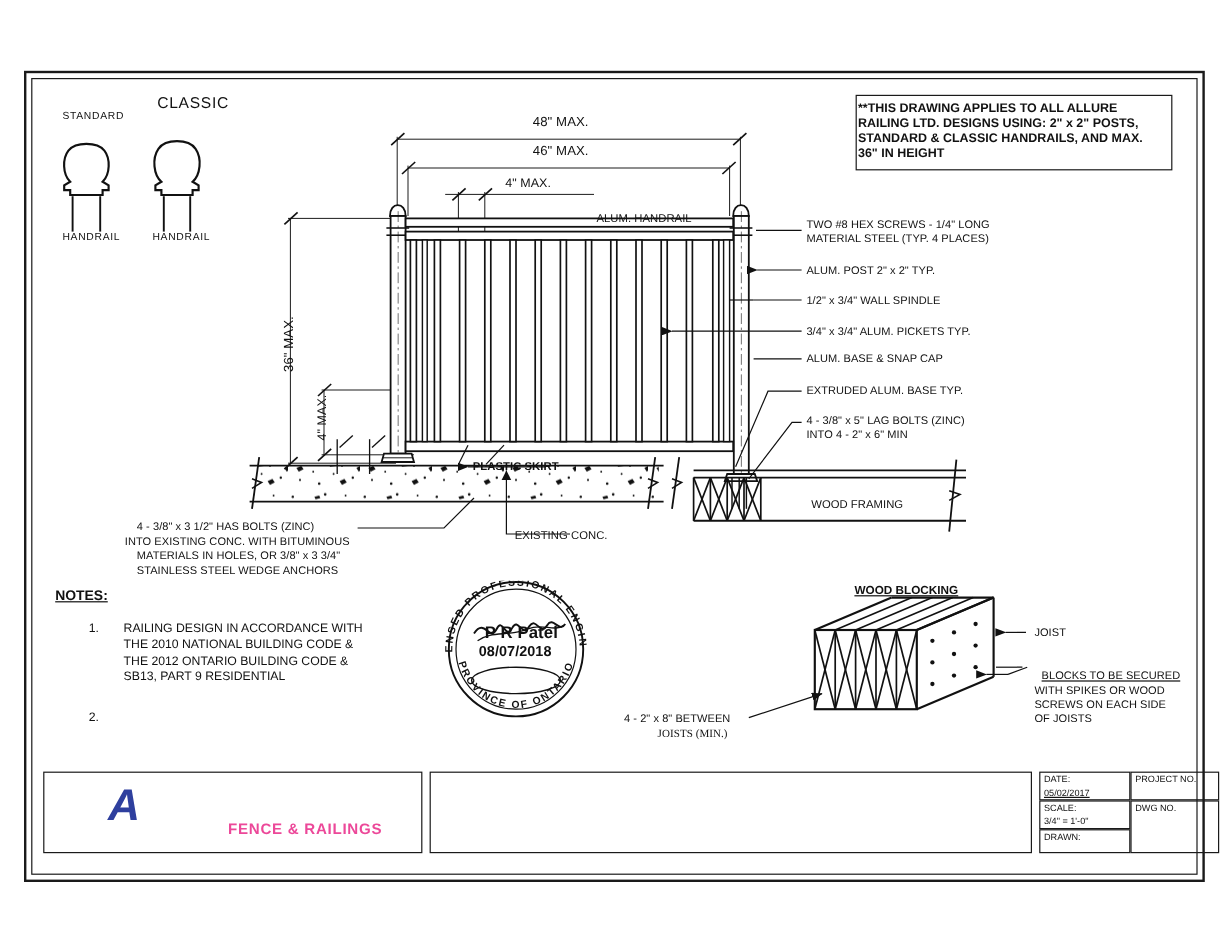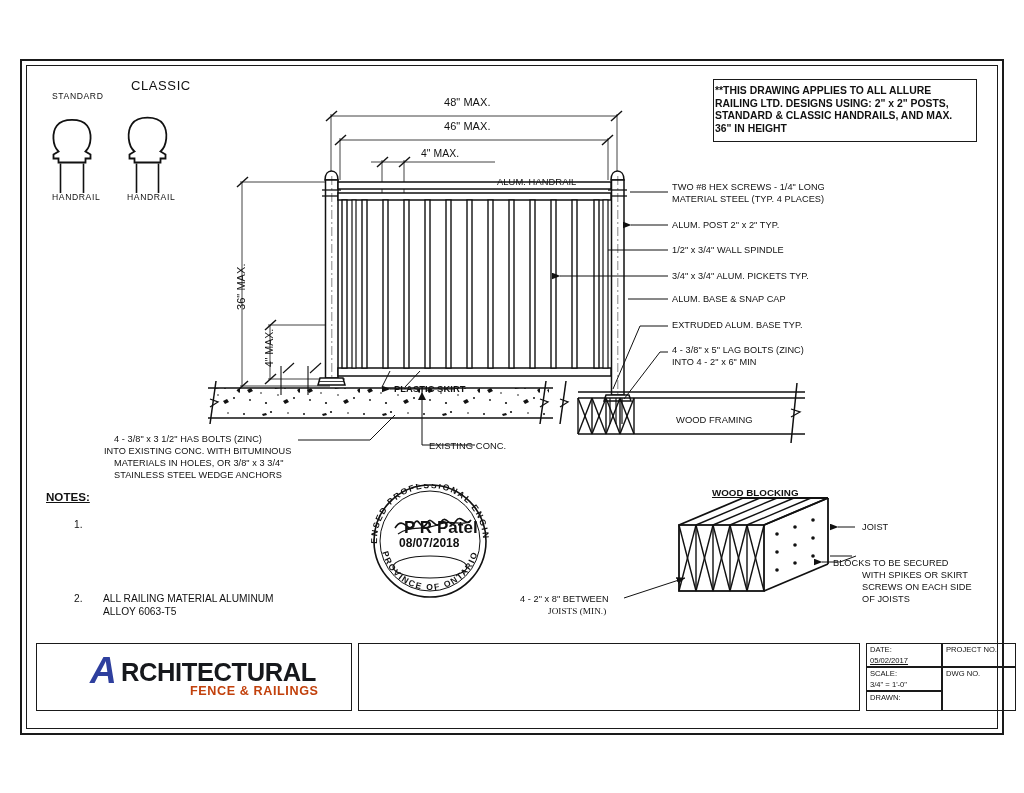--- a/index.html
+++ b/index.html
@@ -22,21 +22,21 @@
   .tb-r1{left:838px;top:2px;width:76px;height:24px;}
   .tb-r2{left:838px;top:26px;width:76px;height:24px;}
   .tb-r3{left:838px;top:50px;width:76px;height:20px;}
   .tb-r4{left:914px;top:2px;width:74px;height:24px;}
   .tb-r5{left:914px;top:26px;width:74px;height:44px;}
   .tbtxt{position:absolute;font-size:7.6px;line-height:9.6px;color:#111;white-space:pre;}
   
   .logo{position:absolute;left:90px;top:652px;width:230px;height:48px;}
   .logo .a{position:absolute;left:0px;top:0px;font-size:37px;font-weight:bold;font-style:italic;color:#2e3f9e;font-family:"Liberation Sans",sans-serif;line-height:37px;}
   .logo .rest{position:absolute;left:31px;top:7px;font-size:25.5px;font-weight:bold;color:#16181c;letter-spacing:-0.4px;line-height:26px;font-family:"Liberation Sans",sans-serif;}
-  .logo .sub{position:absolute;left:100px;top:33px;font-size:12.6px;font-weight:bold;color:#c2410c;letter-spacing:0.6px;line-height:13px;font-family:"Liberation Sans",sans-serif;}
+  .logo .sub{position:absolute;left:100px;top:33px;font-size:12.6px;font-weight:bold;color:#ec4899;letter-spacing:0.6px;line-height:13px;font-family:"Liberation Sans",sans-serif;}
   .notes-head{position:absolute;left:46px;top:490px;font-size:11.6px;font-weight:bold;text-decoration:underline;}
   .note-num{position:absolute;font-size:10.2px;line-height:13.4px;}
   .note-body{position:absolute;font-size:10.2px;line-height:13.4px;white-space:pre;}
   .stamp{position:absolute;left:359px;top:484px;width:142px;height:114px;}
   .wb-title{position:absolute;left:712px;top:487px;font-size:9.8px;font-weight:bold;text-decoration:underline;}
 </style>
 </head>
 <body>
 
 <div class="sheet">
@@ -327,45 +327,47 @@
   <div class="lbl" style="left:672px;top:345px;">4 - 3/8" x 5" LAG BOLTS (ZINC)</div>
   <div class="lbl" style="left:672px;top:357px;">INTO 4 - 2" x 6" MIN</div>
 
   <div class="lbl" style="left:114px;top:434px;">4 - 3/8" x 3 1/2" HAS BOLTS (ZINC)</div>
   <div class="lbl" style="left:104px;top:446px;">INTO EXISTING CONC. WITH BITUMINOUS</div>
   <div class="lbl" style="left:114px;top:458px;">MATERIALS IN HOLES, OR 3/8" x 3 3/4"</div>
   <div class="lbl" style="left:114px;top:470px;">STAINLESS STEEL WEDGE ANCHORS</div>
 
   <div class="notes-head">NOTES:</div>
   <div class="note-num" style="left:74px;top:518px;">1.</div>
+  <div class="note-body" style="left: 103px; top: 518px; white-space: pre;">RAILING DESIGN IN ACCORDANCE WITH
+THE 2010 NATIONAL BUILDING CODE &amp;
+THE 2012 ONTARIO BUILDING CODE &amp;
+SB13, PART 9 RESIDENTIAL</div>
   <div class="note-num" style="left:74px;top:592px;">2.</div>
-  <div class="note-body" style="left: 103px; top: 592px; white-space: pre;">ALL RAILING MATERIAL ALUMINUM
-ALLOY 6063-T5</div>
 
   <div class="stamp">
     <svg viewBox="0 0 142 114" width="142" height="114">
       <defs>
         <path id="arcTop" d="M 18,57 A 53,53 0 0 1 124,57"></path>
         <path id="arcBot" d="M 22,57 A 49,49 0 0 0 120,57"></path>
       </defs>
       <text font-family="'Liberation Sans',sans-serif" font-size="8.6" font-weight="bold" fill="#111" letter-spacing="1.6">
         <textPath href="#arcTop" startOffset="50%" text-anchor="middle"><tspan>LICENSED PROFESSIONAL ENGINEER</tspan></textPath>
       </text>
       <text font-family="'Liberation Sans',sans-serif" font-size="8.6" font-weight="bold" fill="#111" letter-spacing="1.6">
         <textPath href="#arcBot" startOffset="50%" text-anchor="middle"><tspan>PROVINCE OF ONTARIO</tspan></textPath>
       </text>
     </svg>
   </div>
-  <div class="lbl" style="left:404px;top:522px;font-size:17px;font-weight:bold;">P R Patel</div>
+  <div class="lbl" style="left:404px;top:522px;font-size:14px;font-weight:bold;">P R Patel</div>
   <div class="lbl" style="left:399px;top:538px;font-size:12px;font-weight:bold;">08/07/2018</div>
 
   <div class="wb-title">WOOD BLOCKING</div>
   <div class="lbl" style="left:862px;top:522px;">JOIST</div>
-  <div class="lbl" style="left:833px;top:558px;">BLOCKS TO BE SECURED</div>
-  <div class="lbl" style="left:862px;top:570px;">WITH SPIKES OR SKIRT</div>
+  <div class="lbl" style="left:868px;top:558px;text-decoration:underline;">BLOCKS TO BE SECURED</div>
+  <div class="lbl" style="left:862px;top:570px;">WITH SPIKES OR WOOD</div>
   <div class="lbl" style="left:862px;top:582px;">SCREWS ON EACH SIDE</div>
   <div class="lbl" style="left:862px;top:594px;">OF JOISTS</div>
   <div class="lbl" style="left:520px;top:594px;">4 - 2" x 8" BETWEEN</div>
   <div class="lbl" style="left:548px;top:606px;font-family:Liberation Serif, serif;">JOISTS (MIN.)</div>
 
   <div class="tb">
     <div class="tb-cell tb-logo"></div>
     <div class="tb-cell tb-mid"></div>
     <div class="tb-cell tb-r1"></div>
     <div class="tb-cell tb-r2"></div>
@@ -377,17 +379,16 @@
   <div class="tbtxt" style="left:870px;top:645px;text-align:right;">DATE:</div>
   <div class="tbtxt" style="left:870px;top:656px;text-decoration:underline;">05/02/2017</div>
   <div class="tbtxt" style="left:870px;top:669px;">SCALE:</div>
   <div class="tbtxt" style="left:870px;top:680px;">3/4" = 1'-0"</div>
   <div class="tbtxt" style="left:870px;top:693px;">DRAWN:</div>
   <div class="tbtxt" style="left:946px;top:645px;">PROJECT NO.</div>
   <div class="tbtxt" style="left:946px;top:669px;">DWG NO.</div>
 
   <div class="logo">
     <div class="a">A</div>
-    <div class="rest">RCHITECTURAL</div>
     <div class="sub">FENCE &amp; RAILINGS</div>
   </div>
 
 </div>
 
 </body></html>

